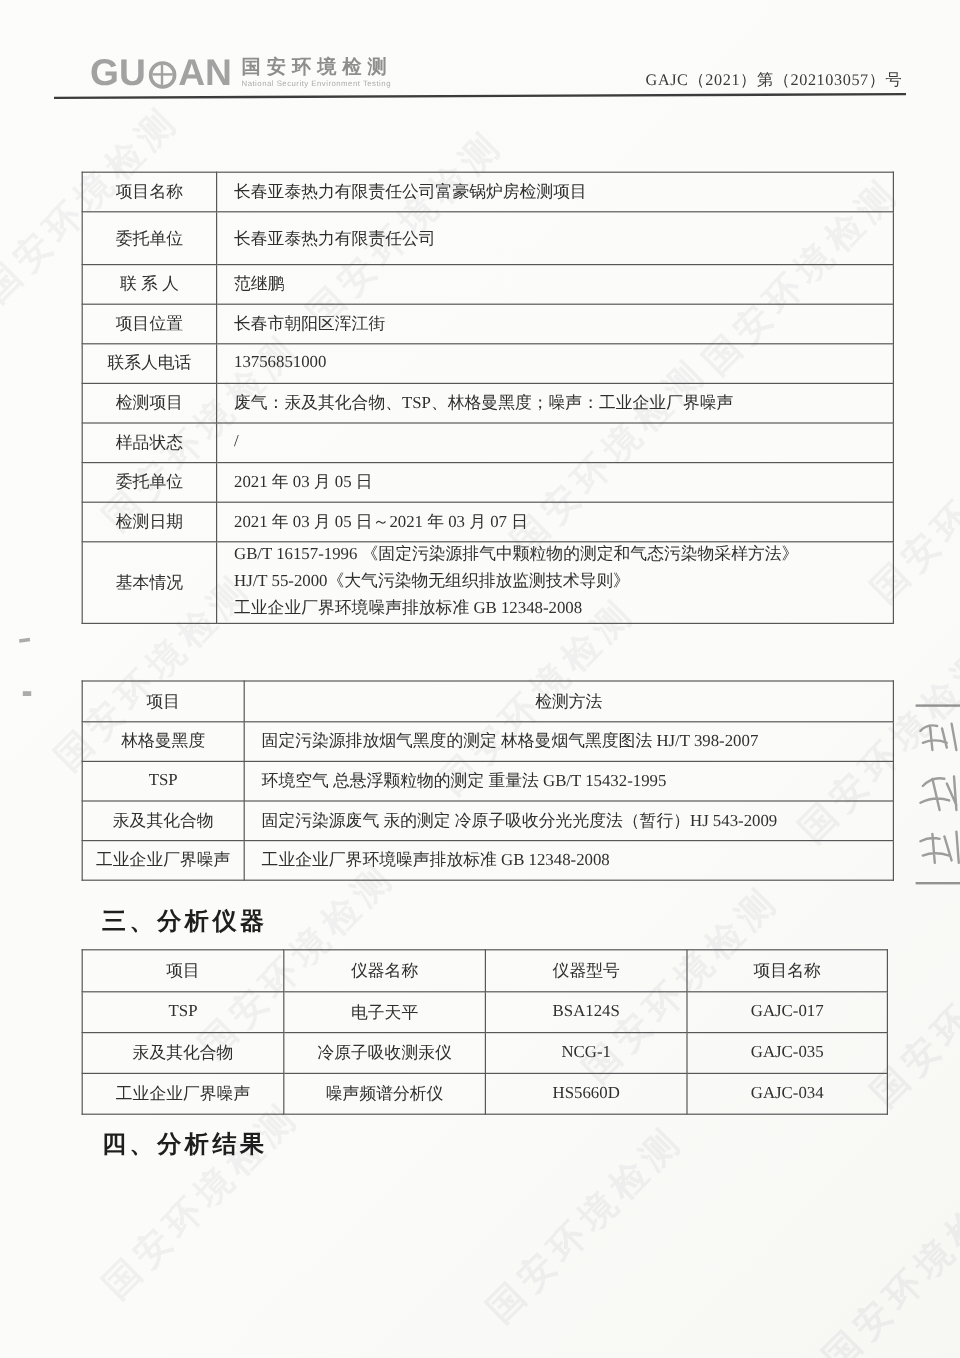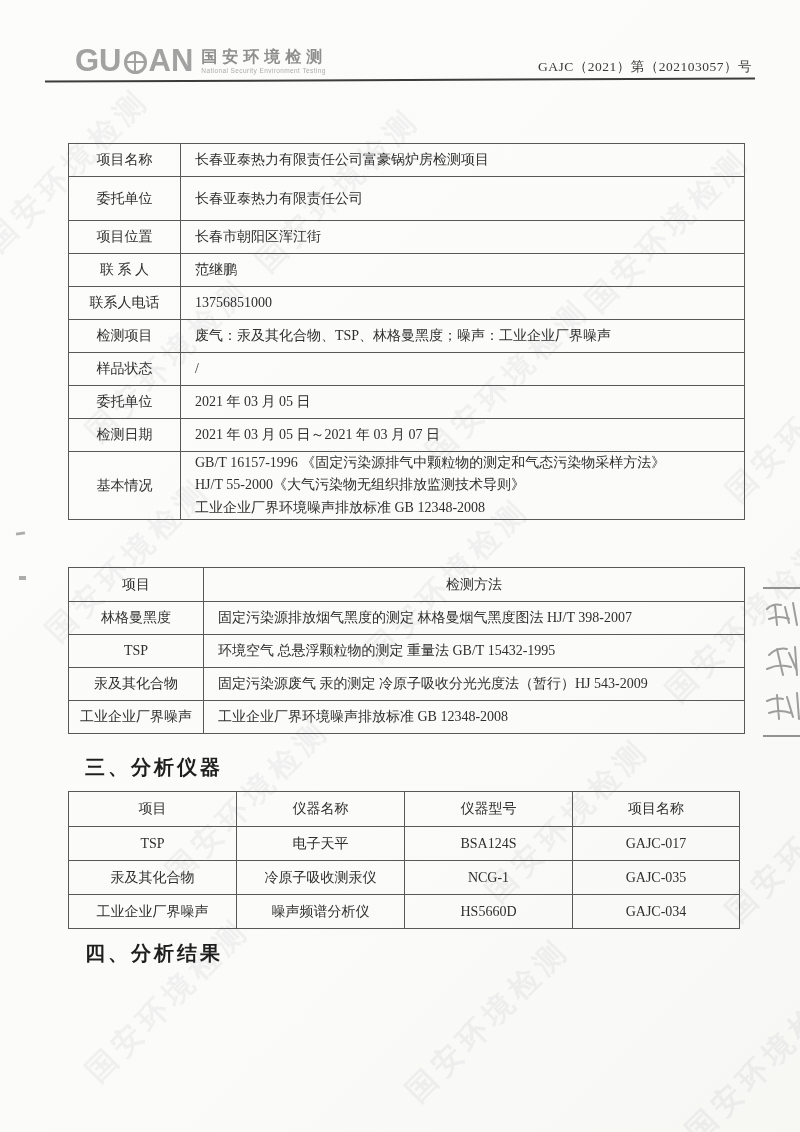--- a/index.html
+++ b/index.html
@@ -146,26 +146,26 @@
     <tbody>
       <tr style="height:33px;">
         <td class="lbl">项目名称</td>
         <td class="val">长春亚泰热力有限责任公司富豪锅炉房检测项目</td>
       </tr>
       <tr style="height:44px;">
         <td class="lbl">委托单位</td>
         <td class="val">长春亚泰热力有限责任公司</td>
       </tr>
       <tr style="height:33px;">
+        <td class="lbl">联 系 人</td>
+        <td class="val">范继鹏</td>
+      </tr>
+      <tr style="height:33px;">
         <td class="lbl">项目位置</td>
         <td class="val">长春市朝阳区浑江街</td>
-      </tr>
-      <tr style="height:33px;">
-        <td class="lbl">联 系 人</td>
-        <td class="val">范继鹏</td>
       </tr>
       <tr style="height:33px;">
         <td class="lbl">联系人电话</td>
         <td class="val">13756851000</td>
       </tr>
       <tr style="height:33px;">
         <td class="lbl">检测项目</td>
         <td class="val">废气：汞及其化合物、TSP、林格曼黑度；噪声：工业企业厂界噪声</td>
       </tr>
       <tr style="height:33px;">

